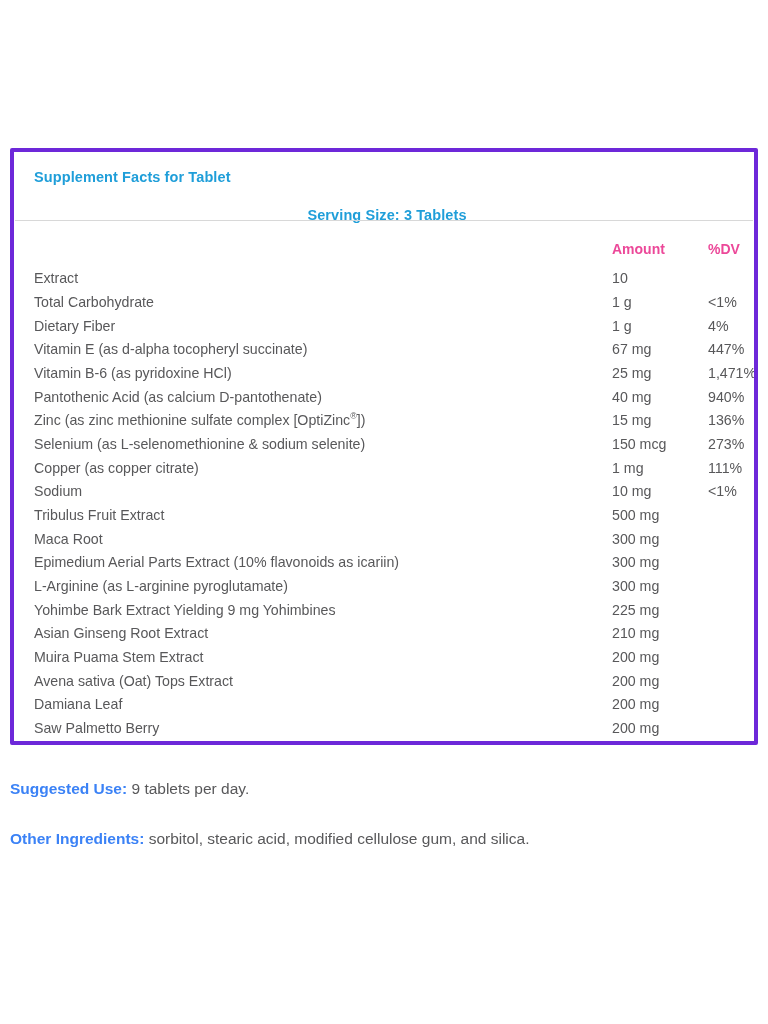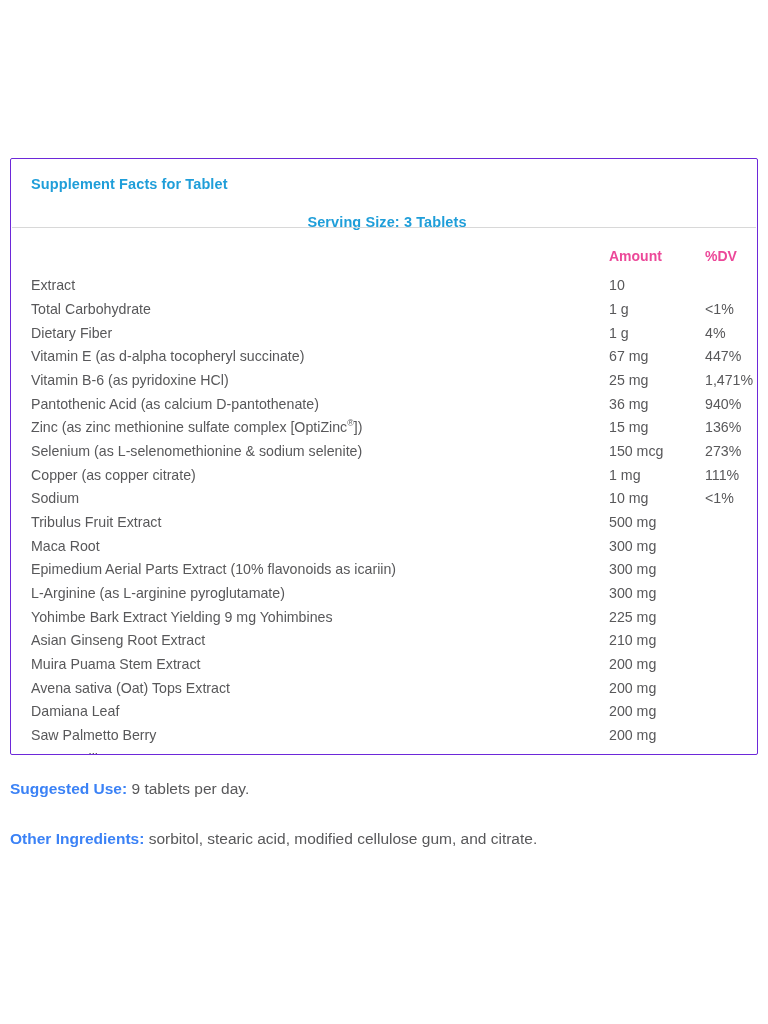--- a/index.html
+++ b/index.html
@@ -17,24 +17,24 @@
   }
   .page {
     position: absolute;
     top: 0; left: 0;
     width: 768px;
     height: 1024px;
   }
   .panel {
     position: absolute;
     left: 10px;
-    top: 158px;
+    top: 148px;
     width: 748px;
     height: 597px;
-    border: 1px solid #6d28d9;
+    border: 4px solid #6d28d9;
     border-radius: 2px;
     box-sizing: border-box;
     background: #ffffff;
     overflow: hidden;
   }
   .panel-inner {
     padding: 14px 14px 0 14px;
   }
   .facts-title {
     color: #1f9ed9;
@@ -152,21 +152,21 @@
               <td>67 mg</td>
               <td>447%</td>
             </tr>
             <tr>
               <td class="name">Vitamin B-6 (as pyridoxine HCl)</td>
               <td>25 mg</td>
               <td>1,471%</td>
             </tr>
             <tr>
               <td class="name">Pantothenic Acid (as calcium D-pantothenate)</td>
-              <td>36 mg</td>
+              <td>40 mg</td>
               <td>940%</td>
             </tr>
             <tr>
               <td class="name">Zinc (as zinc methionine sulfate complex [OptiZinc<sup class="reg">®</sup>])</td>
               <td>15 mg</td>
               <td>136%</td>
             </tr>
             <tr>
               <td class="name">Selenium (as L-selenomethionine &amp; sodium selenite)</td>
               <td>150 mcg</td>
@@ -242,16 +242,16 @@
     </div>
   </div>
 
   <div class="suggested">
     <span class="lbl">Suggested Use:</span>
     <span>9 tablets per day.</span>
   </div>
 
   <div class="other">
     <span class="lbl">Other Ingredients:</span>
-    <span>sorbitol, stearic acid, modified cellulose gum, and citrate.</span>
+    <span>sorbitol, stearic acid, modified cellulose gum, and silica.</span>
   </div>
 
 </div>
 
 </body></html>

